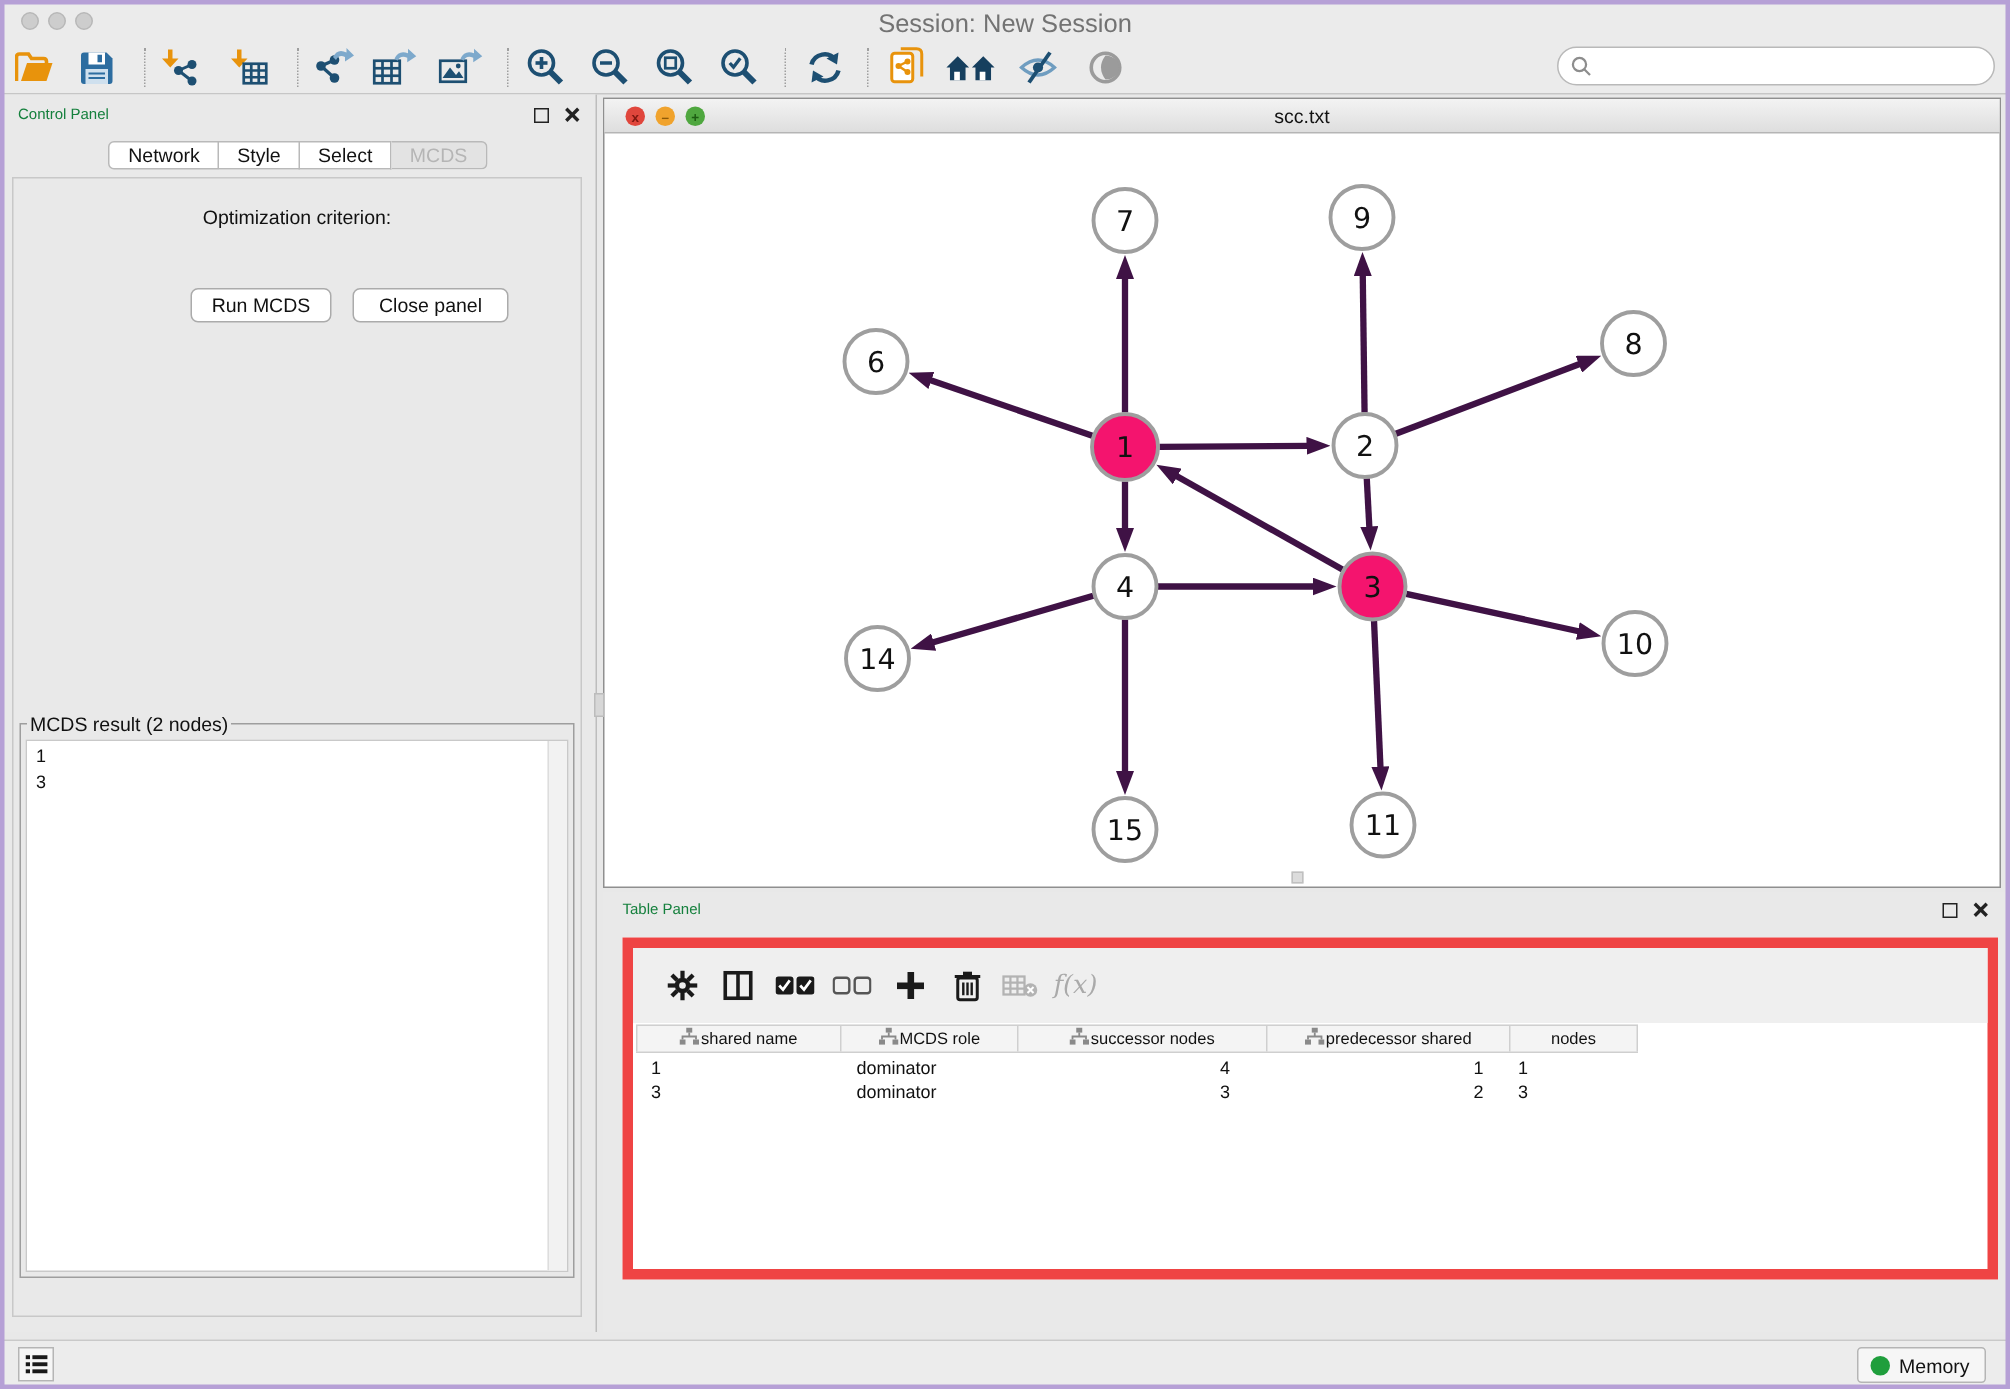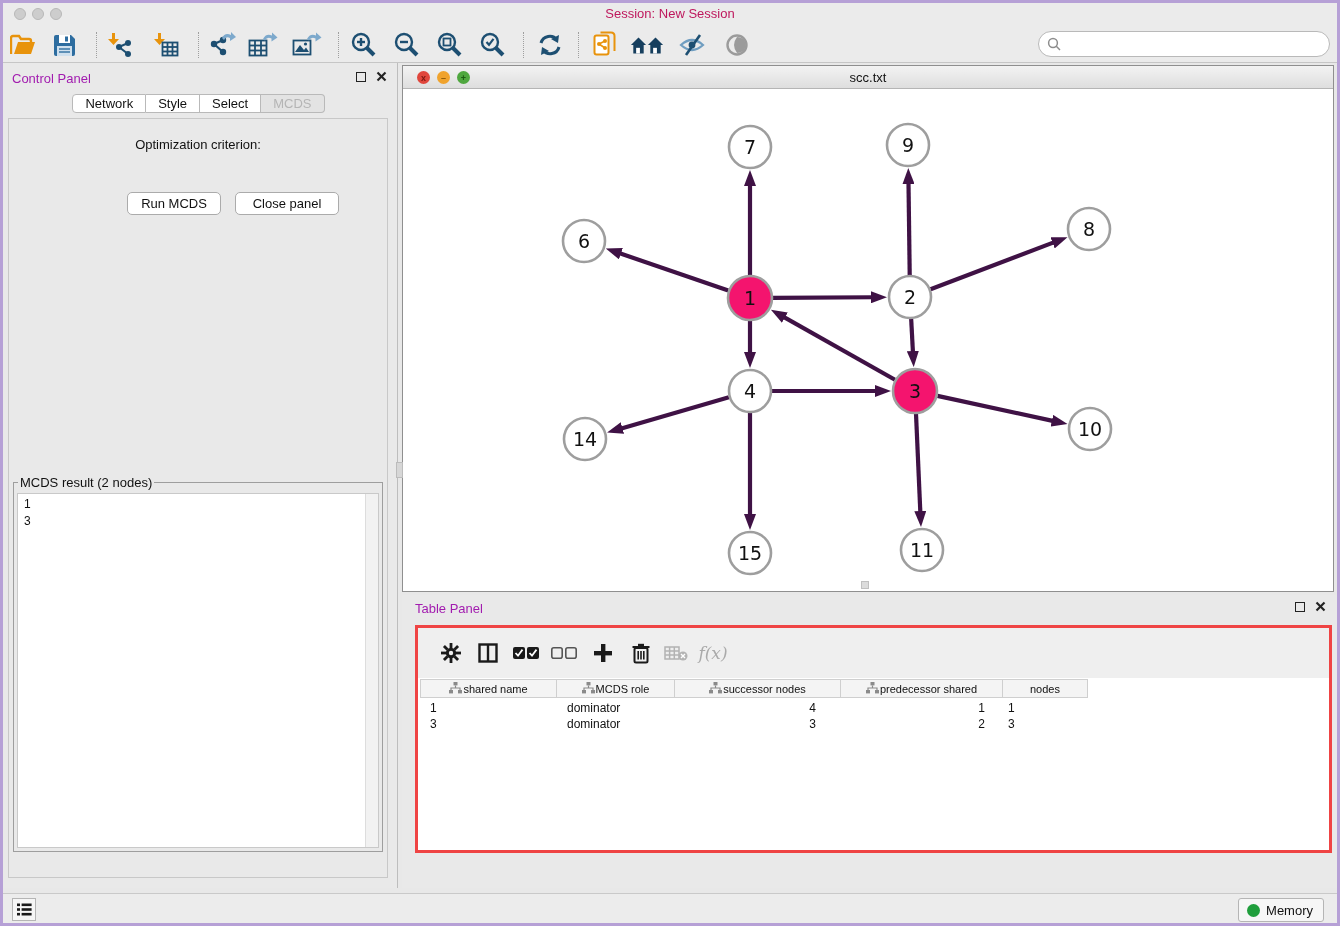--- a/index.html
+++ b/index.html
@@ -10,32 +10,32 @@
   
   .wb { position:absolute; background:#b6a0d6; z-index:99; }
   .wb.top{left:0;top:0;width:1340px;height:3px;}
   .wb.right{right:0;top:0;width:3px;height:926px;}
   .wb.left{left:0;top:0;width:3px;height:926px;}
   .wb.bottom{left:0;bottom:0;width:1340px;height:3px;}
 
   
   .titlebar { position:absolute; left:0; top:0; width:1340px; height:27px; background:#ebebeb; }
   .tl-dot { position:absolute; top:8px; width:12px; height:12px; border-radius:50%; background:#cdcdcd; border:1px solid #b8b8b8; }
-  .win-title { position:absolute; top:6px; left:0; width:100%; text-align:center; font-size:13px; color:#be185d; }
+  .win-title { position:absolute; top:6px; left:0; width:100%; text-align:center; font-size:17px; color:#737373; }
 
   
   .toolbar { position:absolute; left:0; top:27px; width:1340px; height:36px; background:#ebebeb; border-bottom:1px solid #c6c6c6; }
   .tb-ico { position:absolute; top:3px; width:34px; height:30px; display:flex; align-items:center; justify-content:center; cursor:default; }
   .tb-sep { position:absolute; top:5px; height:26px; width:0; border-left:1px dotted #9f9f9f; }
   .searchbox { position:absolute; right:10px; top:4px; width:292px; height:26px; background:#fff; border:1px solid #b9b9b9; border-radius:13px; display:flex; align-items:center; padding-left:8px; }
   .searchbox input { border:none; outline:none; flex:1; font-size:12px; background:transparent; margin-left:5px; }
 
   
   .cpanel { position:absolute; left:0; top:63px; width:398px; height:825px; background:#e9e9e9; border-right:1px solid #bdbdbd; }
-  .panel-title { position:absolute; left:12px; top:8px; font-size:13px; color:#a21caf; }
+  .panel-title { position:absolute; left:12px; top:8px; font-size:10px; color:#15803d; }
   .panel-btns { position:absolute; right:10px; top:8px; display:flex; gap:10px; align-items:center; }
   .float-ico { width:10px; height:10px; border:1.6px solid #222; background:transparent; display:inline-block; }
   .tabs-row { position:absolute; left:0; top:31px; width:100%; display:flex; justify-content:center; }
   .tab { font-size:13px; padding:1px 12px; background:#fff; border:1px solid #b9b9b9; border-left:none; color:#111; cursor:default; }
   .tab:first-child { border-left:1px solid #b9b9b9; border-radius:4px 0 0 4px; }
   .tab:last-child { border-radius:0 4px 4px 0; }
   .tab.active { background:#e3e3e3; color:#b5b5b5; }
   .cp-content { position:absolute; left:8px; top:55px; width:380px; height:760px; border:1px solid #c8c8c8; background:#e9e9e9; }
   .opt-label { position:absolute; left:0; top:18px; width:100%; text-align:center; font-size:13px; color:#111; }
   .dropdown { position:absolute; left:37px; top:41px; width:310px; height:23px; background:#fff; border:1px solid #ababab; border-radius:4px; display:flex; align-items:center; font-size:13px; padding-left:10px; color:#111; }
@@ -50,21 +50,21 @@
   .netwin { position:absolute; left:402px; top:65px; width:932px; height:527px; background:#fff; border:1px solid #8f8f8f; }
   .netwin-titlebar { position:absolute; left:0; top:0; width:100%; height:23px; background:linear-gradient(#f3f3f3,#dedede); border-bottom:1px solid #b5b5b5; }
   .traffic { position:absolute; top:5px; width:13px; height:13px; border-radius:50%; font-size:9px; font-weight:bold; display:flex; align-items:center; justify-content:center; }
   .netwin-title { position:absolute; top:4px; left:0; width:100%; text-align:center; font-size:13px; color:#111; }
   #graph-svg { position:absolute; left:0; top:23px; }
   .resize-dot { position:absolute; left:458px; bottom:2px; width:8px; height:8px; background:#dcdcdc; border:1px solid #c0c0c0; }
   .split-handle { position:absolute; left:396px; top:462px; width:7px; height:16px; background:#d7d7d7; border:1px solid #bcbcbc; z-index:5; }
 
   
   .tpanel { position:absolute; left:402px; top:595px; width:938px; height:293px; background:#e9e9e9; }
-  .tpanel-inner { position:absolute; left:13px; top:30px; width:917px; height:228px; border:3px solid #ef4444; background:#fff; }
+  .tpanel-inner { position:absolute; left:13px; top:30px; width:917px; height:228px; border:7px solid #ef4444; background:#fff; }
   .ttoolbar { position:absolute; left:0; top:0; width:100%; height:50px; background:#efefef; }
   .tt-ico { position:absolute; top:10px; width:30px; height:30px; display:flex; align-items:center; justify-content:center; }
   .fx { font-family:"DejaVu Serif",serif; font-style:italic; font-size:17px; color:#aaa; }
   .thead { position:absolute; left:2px; top:51px; height:19px; display:flex; background:#f4f4f4; border-top:1px solid #cfcfcf; border-bottom:1px solid #cfcfcf; }
   .th { display:flex; align-items:center; justify-content:center; gap:1px; font-size:11px; color:#111; border-right:1px solid #cfcfcf; }
   .th:first-child { border-left:1px solid #cfcfcf; }
   .trow { position:absolute; left:2px; height:16px; display:flex; font-size:12px; color:#111; }
   .td { display:flex; align-items:center; overflow:hidden; }
   .tab-strip-bottom { position:absolute; left:0; top:268px; width:100%; display:flex; justify-content:center; }
 

